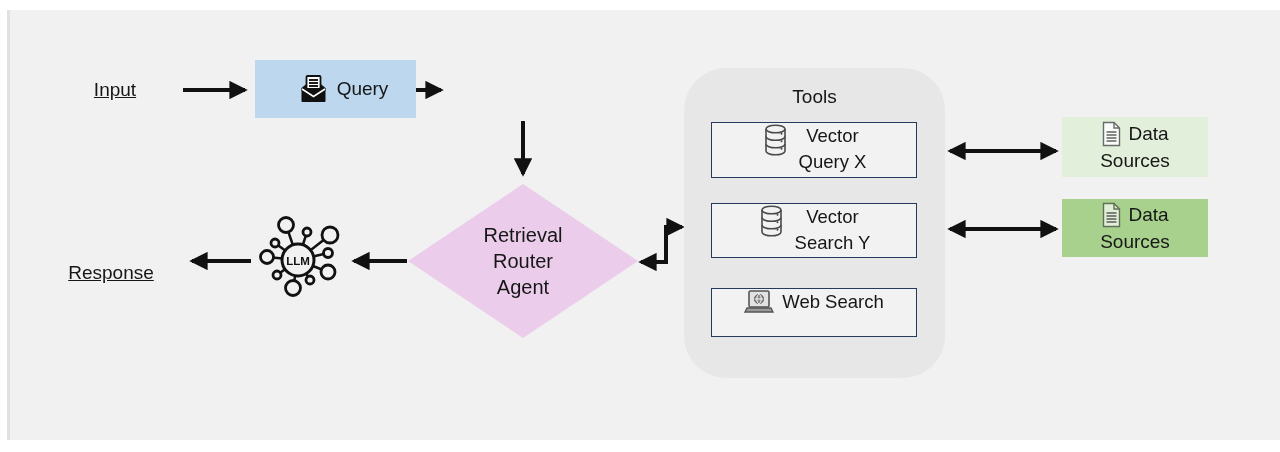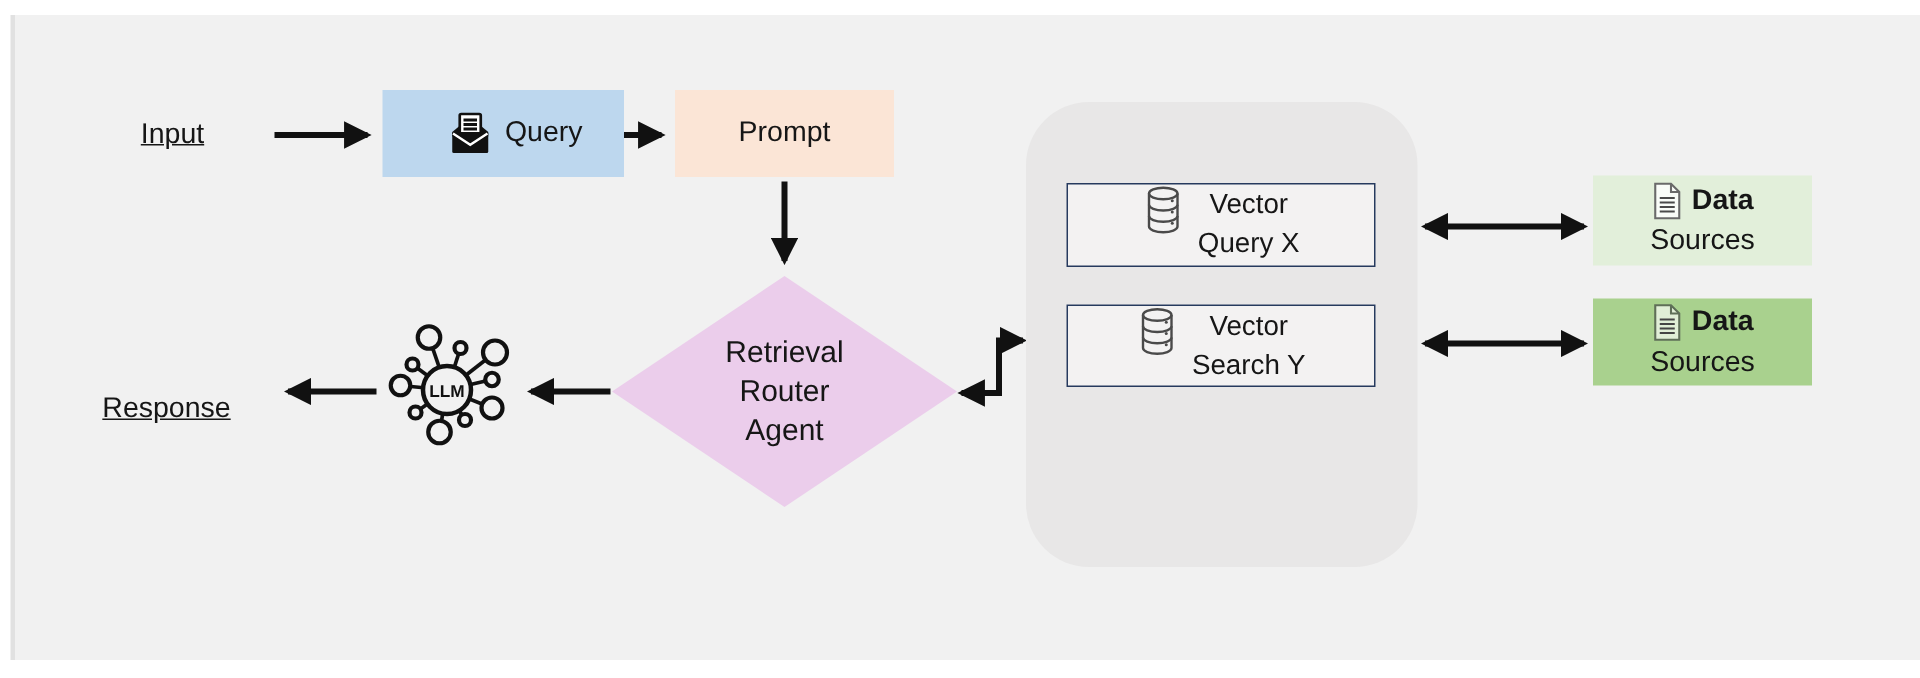--- a/index.html
+++ b/index.html
@@ -23,21 +23,21 @@
   .tool-box{position:absolute;left:27px;width:206px;background:#f3f2f2;border:1.5px solid #263a5e;
     display:flex;justify-content:center;gap:10px;box-sizing:border-box;}
   #tool-box-0{top:54px;height:56px;}
   #tool-box-1{top:135px;height:55px;}
   #tool-box-2{top:220px;height:49px;gap:8px;}
   .tool-text{font-size:18.5px;line-height:26px;text-align:center;}
   .ds-box{left:1062px;width:146px;display:flex;flex-direction:column;align-items:center;justify-content:center;
     font-size:19px;line-height:27px;}
   #ds-box-0{top:117px;height:60px;background:#e2efda;}
   #ds-box-1{top:199px;height:58px;background:#a9d18e;}
-  .ds-row1{display:flex;align-items:center;gap:6px;font-weight:bold;}
+  .ds-row1{display:flex;align-items:center;gap:6px;}
   #arrow-layer{position:absolute;left:0;top:0;pointer-events:none;}
   svg{display:block;}
 </style>
 </head>
 <body>
 
 <div id="stage">
   <div id="edge-strip"></div>
   <div id="slide"></div>
 
@@ -68,23 +68,20 @@
         <line x1="10.5" y1="6" x2="19.5" y2="6" stroke="#111111" stroke-width="1.9"></line>
         <line x1="10.5" y1="9" x2="19.5" y2="9" stroke="#111111" stroke-width="1.9"></line>
         <line x1="10.5" y1="12" x2="19.5" y2="12" stroke="#111111" stroke-width="1.9"></line>
         <rect x="3" y="14" width="24" height="14" rx="1" fill="#111111"></rect>
         <path d="M3.5,15 L15,22.5 L26.5,15" fill="none" stroke="#ffffff" stroke-width="1.6"></path>
       </svg>
     </span>
     <span>Query</span>
   </div>
 
-  <div class="abs node" id="prompt-node">
-    <span>Prompt</span>
-  </div>
 
   <div class="abs" id="router-diamond">
     <div>Retrieval</div>
     <div>Router</div>
     <div>Agent</div>
   </div>
 
   <div class="abs" id="llm-icon">
     <svg width="100" height="100" viewBox="0 0 100 100">
       <g stroke="#111111" stroke-width="2.5">
@@ -110,20 +107,21 @@
         <circle cx="27" cy="65" r="4"></circle>
         <circle cx="17" cy="47" r="6.5"></circle>
         <circle cx="25" cy="33" r="4"></circle>
       </g>
       <circle cx="48" cy="50" r="16" fill="#f1f1f1" stroke="#111111" stroke-width="3"></circle>
       <text x="48" y="54.5" text-anchor="middle" font-size="11.5" font-weight="bold" font-family="Liberation Sans, sans-serif" fill="#111111">LLM</text>
     </svg>
   </div>
 
   <div class="abs" id="tools-container">
+    <div id="tools-title">Tools</div>
 
     <div class="tool-box" id="tool-box-0">
       <span>
         <svg width="27" height="34" viewBox="0 0 27 34">
           <g fill="none" stroke="#4a4a4a" stroke-width="1.6">
             <ellipse cx="13.5" cy="6" rx="9.5" ry="3.8"></ellipse>
             <path d="M4,6 V28 C4,30.1 8.3,31.8 13.5,31.8 C18.7,31.8 23,30.1 23,28 V6"></path>
             <path d="M4,13.5 C4,15.6 8.3,17.3 13.5,17.3 C18.7,17.3 23,15.6 23,13.5"></path>
             <path d="M4,21 C4,23.1 8.3,24.8 13.5,24.8 C18.7,24.8 23,23.1 23,21"></path>
           </g>
@@ -155,20 +153,34 @@
             <circle cx="19.5" cy="25.8" r="1"></circle>
           </g>
         </svg>
       </span>
       <div class="tool-text">
         <div>Vector</div>
         <div>Search Y</div>
       </div>
     </div>
 
+    <div class="tool-box" id="tool-box-2">
+      <span>
+        <svg width="30" height="26" viewBox="0 0 30 26">
+          <rect x="5" y="2" width="20" height="16" rx="1.5" fill="#e2e2e2" stroke="#555555" stroke-width="1.6"></rect>
+          <circle cx="15" cy="10" r="4.6" fill="#8a8a8a" stroke="#555555" stroke-width="1"></circle>
+          <line x1="10.4" y1="10" x2="19.6" y2="10" stroke="#ffffff" stroke-width="0.9"></line>
+          <ellipse cx="15" cy="10" rx="2.1" ry="4.6" fill="none" stroke="#ffffff" stroke-width="0.9"></ellipse>
+          <path d="M3,19 H27 L29,23 H1 Z" fill="#9a9a9a" stroke="#555555" stroke-width="1.3"></path>
+        </svg>
+      </span>
+      <div class="tool-text">
+        <div>Web Search</div>
+      </div>
+    </div>
   </div>
 
   <div class="abs ds-box" id="ds-box-0">
     <div class="ds-row1">
       <span>
         <svg width="21" height="26" viewBox="0 0 21 26">
           <path d="M2.5,1.5 H13 L18.5,7 V24.5 H2.5 Z" fill="rgba(255,255,255,0.8)" stroke="#6a6a6a" stroke-width="1.4"></path>
           <path d="M13,1.5 V7 H18.5" fill="none" stroke="#6a6a6a" stroke-width="1.4"></path>
           <g stroke="#4a4a4a" stroke-width="1.3">
             <line x1="5.5" y1="11" x2="15.5" y2="11"></line>

